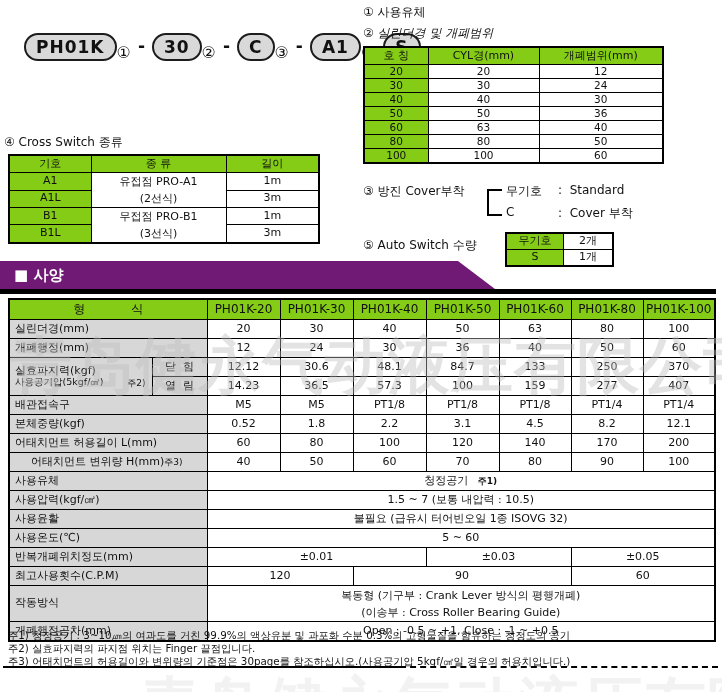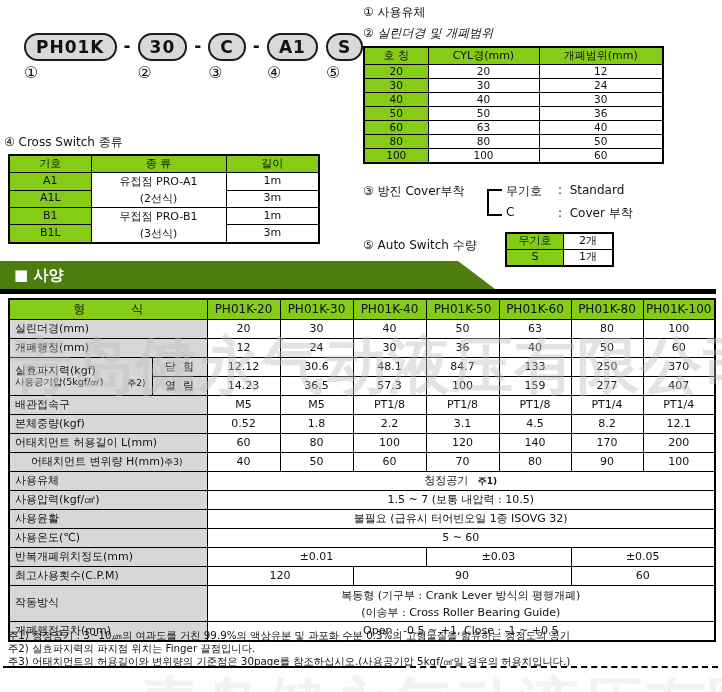--- a/index.html
+++ b/index.html
@@ -1,21 +1,21 @@
 <!DOCTYPE html>
 <html><head>
 <meta charset="utf-8">
 <style>
   html,body{margin:0;padding:0;}
   body{width:722px;height:692px;background:#fff;font-family:"DejaVu Sans",sans-serif;color:#111;}
   .page{position:absolute;left:0;top:0;width:722px;height:692px;overflow:hidden;background:#fff;}
 
   
   .code-row{position:absolute;left:24px;top:33px;display:flex;align-items:flex-start;}
-  .seg{display:flex;flex-direction:column;align-items:flex-start;}
+  .seg{display:flex;flex-direction:row;align-items:flex-end;}
   .pill{background:#d9d9d9;border:2px solid #1c1c1c;border-radius:14px;font-weight:bold;
         font-size:17px;height:24px;line-height:24px;padding:0 10px;letter-spacing:1px;white-space:nowrap;}
   .circ{margin-top:4px;font-size:16px;line-height:16px;}
   .dash{font-weight:bold;font-size:17px;margin:3px 7px 0 7px;}
   .seg.tight{margin-left:8px;}
 
   
   table{border-collapse:collapse;table-layout:fixed;}
   td{border:1px solid #000;font-size:11px;text-align:center;padding:0 2px;line-height:1.15;
      overflow:hidden;white-space:nowrap;}
@@ -42,21 +42,21 @@
   .cover-opt{position:absolute;left:506px;font-size:12px;display:flex;white-space:pre;}
   .cover-opt .c-code{display:inline-block;width:52px;}
 
   
   .qty-table{position:absolute;left:505px;top:232px;}
   .qty-table td{height:15px;}
   .qty-table td:first-child{width:52px;}
   .qty-table td:last-child{width:44px;}
 
   
-  .banner{position:absolute;left:0;top:261px;width:500px;height:28px;background:#4d7c0f;color:#fff;
+  .banner{position:absolute;left:0;top:261px;width:500px;height:28px;background:#701a75;color:#fff;
           font-weight:bold;font-size:15px;line-height:28px;padding-left:14px;box-sizing:border-box;
           clip-path:polygon(0 0,458px 0,495px 100%,0 100%);}
   .banner-bar{position:absolute;left:0;top:289px;width:716px;height:5px;background:#000;}
 
   
   .spec-table{position:absolute;left:8px;top:298px;}
   .spec-table td{height:18px;font-size:11px;}
   .spec-table tr.hd td{height:19px;font-size:12px;}
   .lbl{text-align:left;padding-left:5px;background:#d7d7d7;}
   .sub{background:#d7d7d7;}

